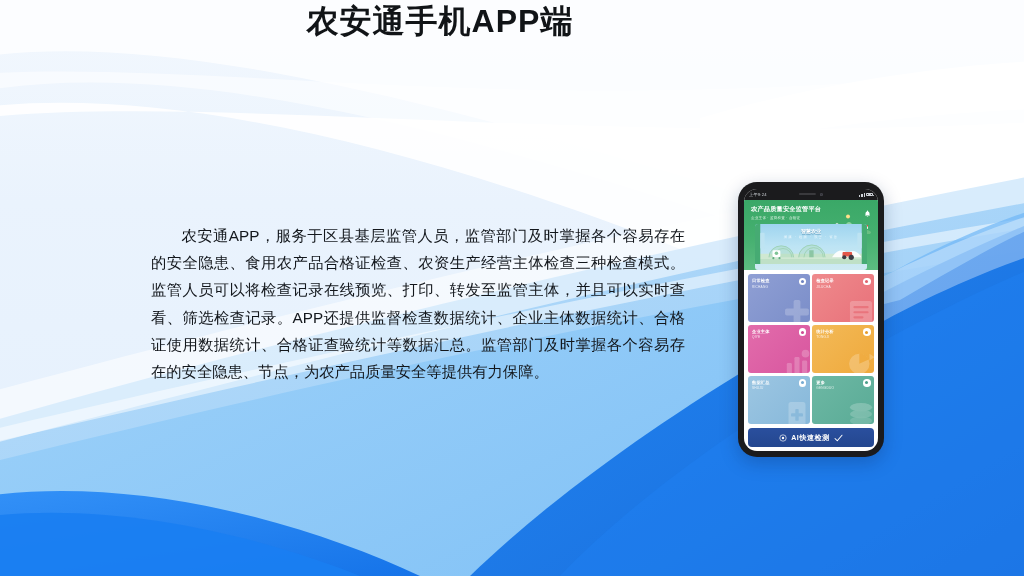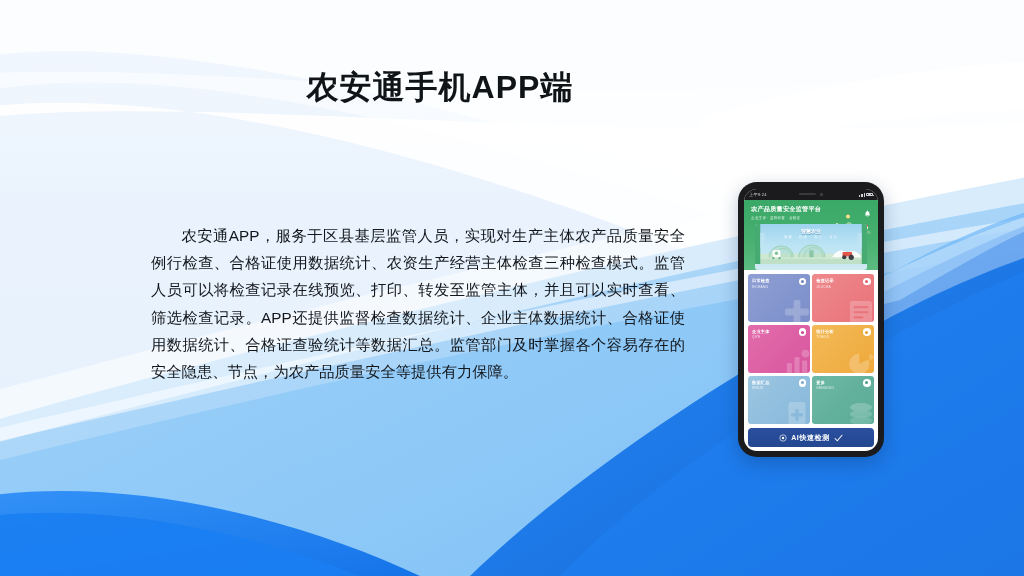--- a/index.html
+++ b/index.html
@@ -9,21 +9,21 @@
     background:#eef4fc;
     position:relative;
   }
 
   
   #bg { position:absolute; inset:0; width:1024px; height:576px; }
 
   
   .title-wrap {
     position:absolute; top:0; left:0; width:880px; height:110px;
-    display:flex; align-items:flex-end; justify-content:center;
+    display:flex; align-items:flex-start; justify-content:center;
     z-index:5;
   }
   .title {
     font-size:32px; font-weight:bold; color:#111417;
     letter-spacing:1px; white-space:nowrap;
   }
 
   
   .body-text {
     position:absolute; left:151px; top:222px; width:534px;
@@ -190,21 +190,21 @@
   <path d="M 840,300 C 900,265 990,225 1064,205 L 1064,245 C 980,270 900,310 850,340 Z" fill="#ffffff" opacity="0.35"></path>
 
   <path d="M 700,150 C 840,120 980,110 1064,108 L 1064,60 C 960,62 820,82 700,118 Z" fill="#ffffff" opacity="0.85"></path>
 </svg>
 
 <div class="title-wrap">
   <div class="title">农安通手机APP端</div>
 </div>
 
 <div class="body-text">
-  <p>农安通APP，服务于区县基层监管人员，实现对生产主体农产品质量安全例行检查、合格证使用数据统计、农资生产经营主体检查三种检查模式。监管人员可以将检查记录在线预览、打印、转发至监管主体，并且可以实时查看、筛选检查记录。APP还提供监督检查数据统计、企业主体数据统计、合格证使用数据统计、合格证查验统计等数据汇总。监管部门及时掌握各个容易存在的安全隐患、节点，为农产品质量安全等提供有力保障。</p>
+  <p>农安通APP，服务于区县基层监管人员，监管部门及时掌握各个容易存在的安全隐患、食用农产品合格证检查、农资生产经营主体检查三种检查模式。监管人员可以将检查记录在线预览、打印、转发至监管主体，并且可以实时查看、筛选检查记录。APP还提供监督检查数据统计、企业主体数据统计、合格证使用数据统计、合格证查验统计等数据汇总。监管部门及时掌握各个容易存在的安全隐患、节点，为农产品质量安全等提供有力保障。</p>
 </div>
 
 <div class="phone">
   <div class="phone-inner">
 
     <div class="statusbar">
       <span>上午9:24</span>
       <span class="notch-pill">
         <span class="speaker"></span>
         <span class="camera"></span>

